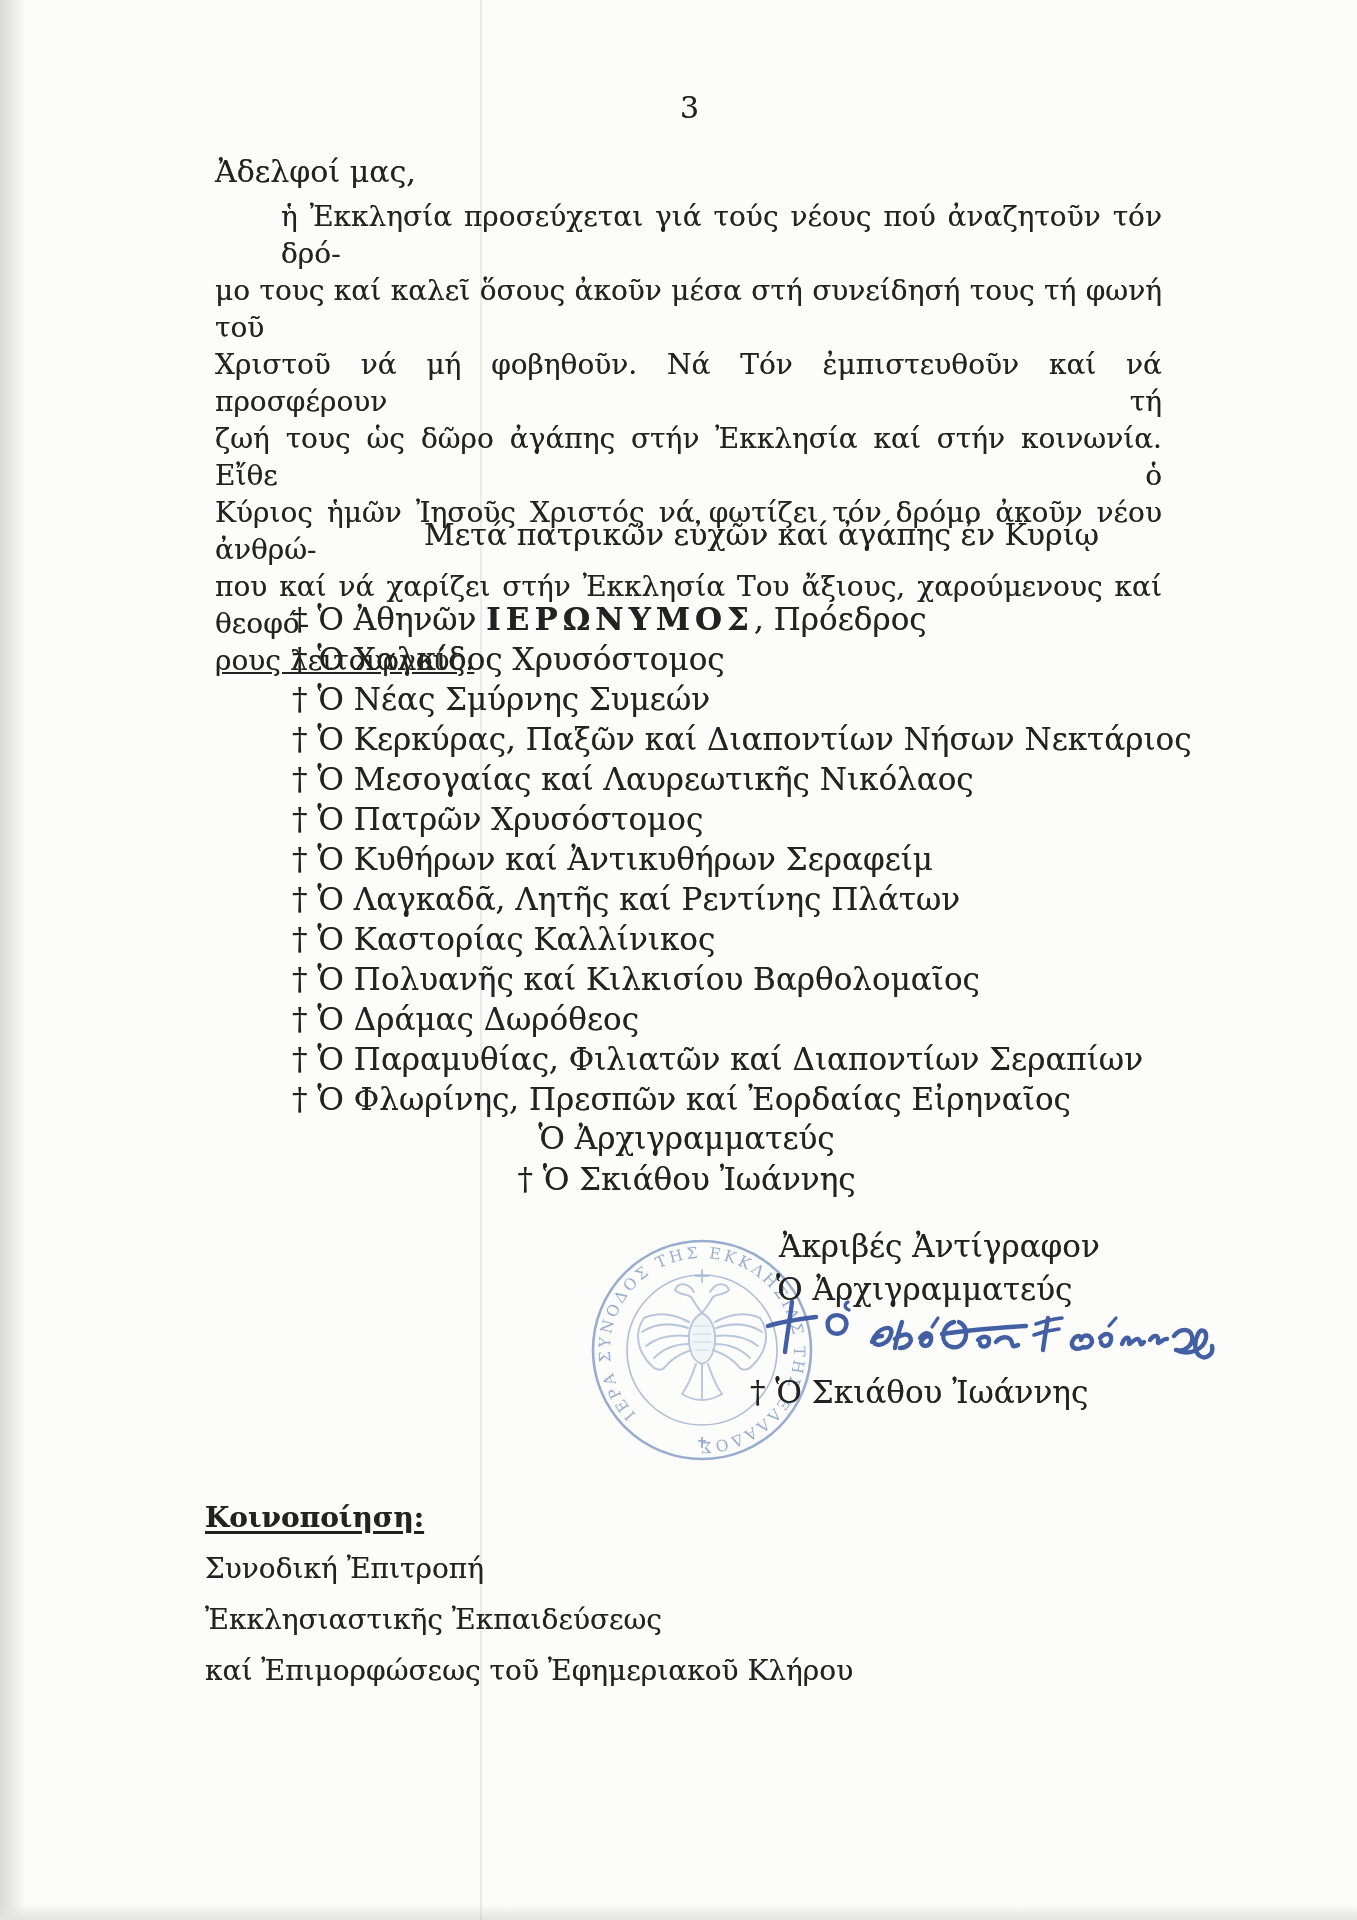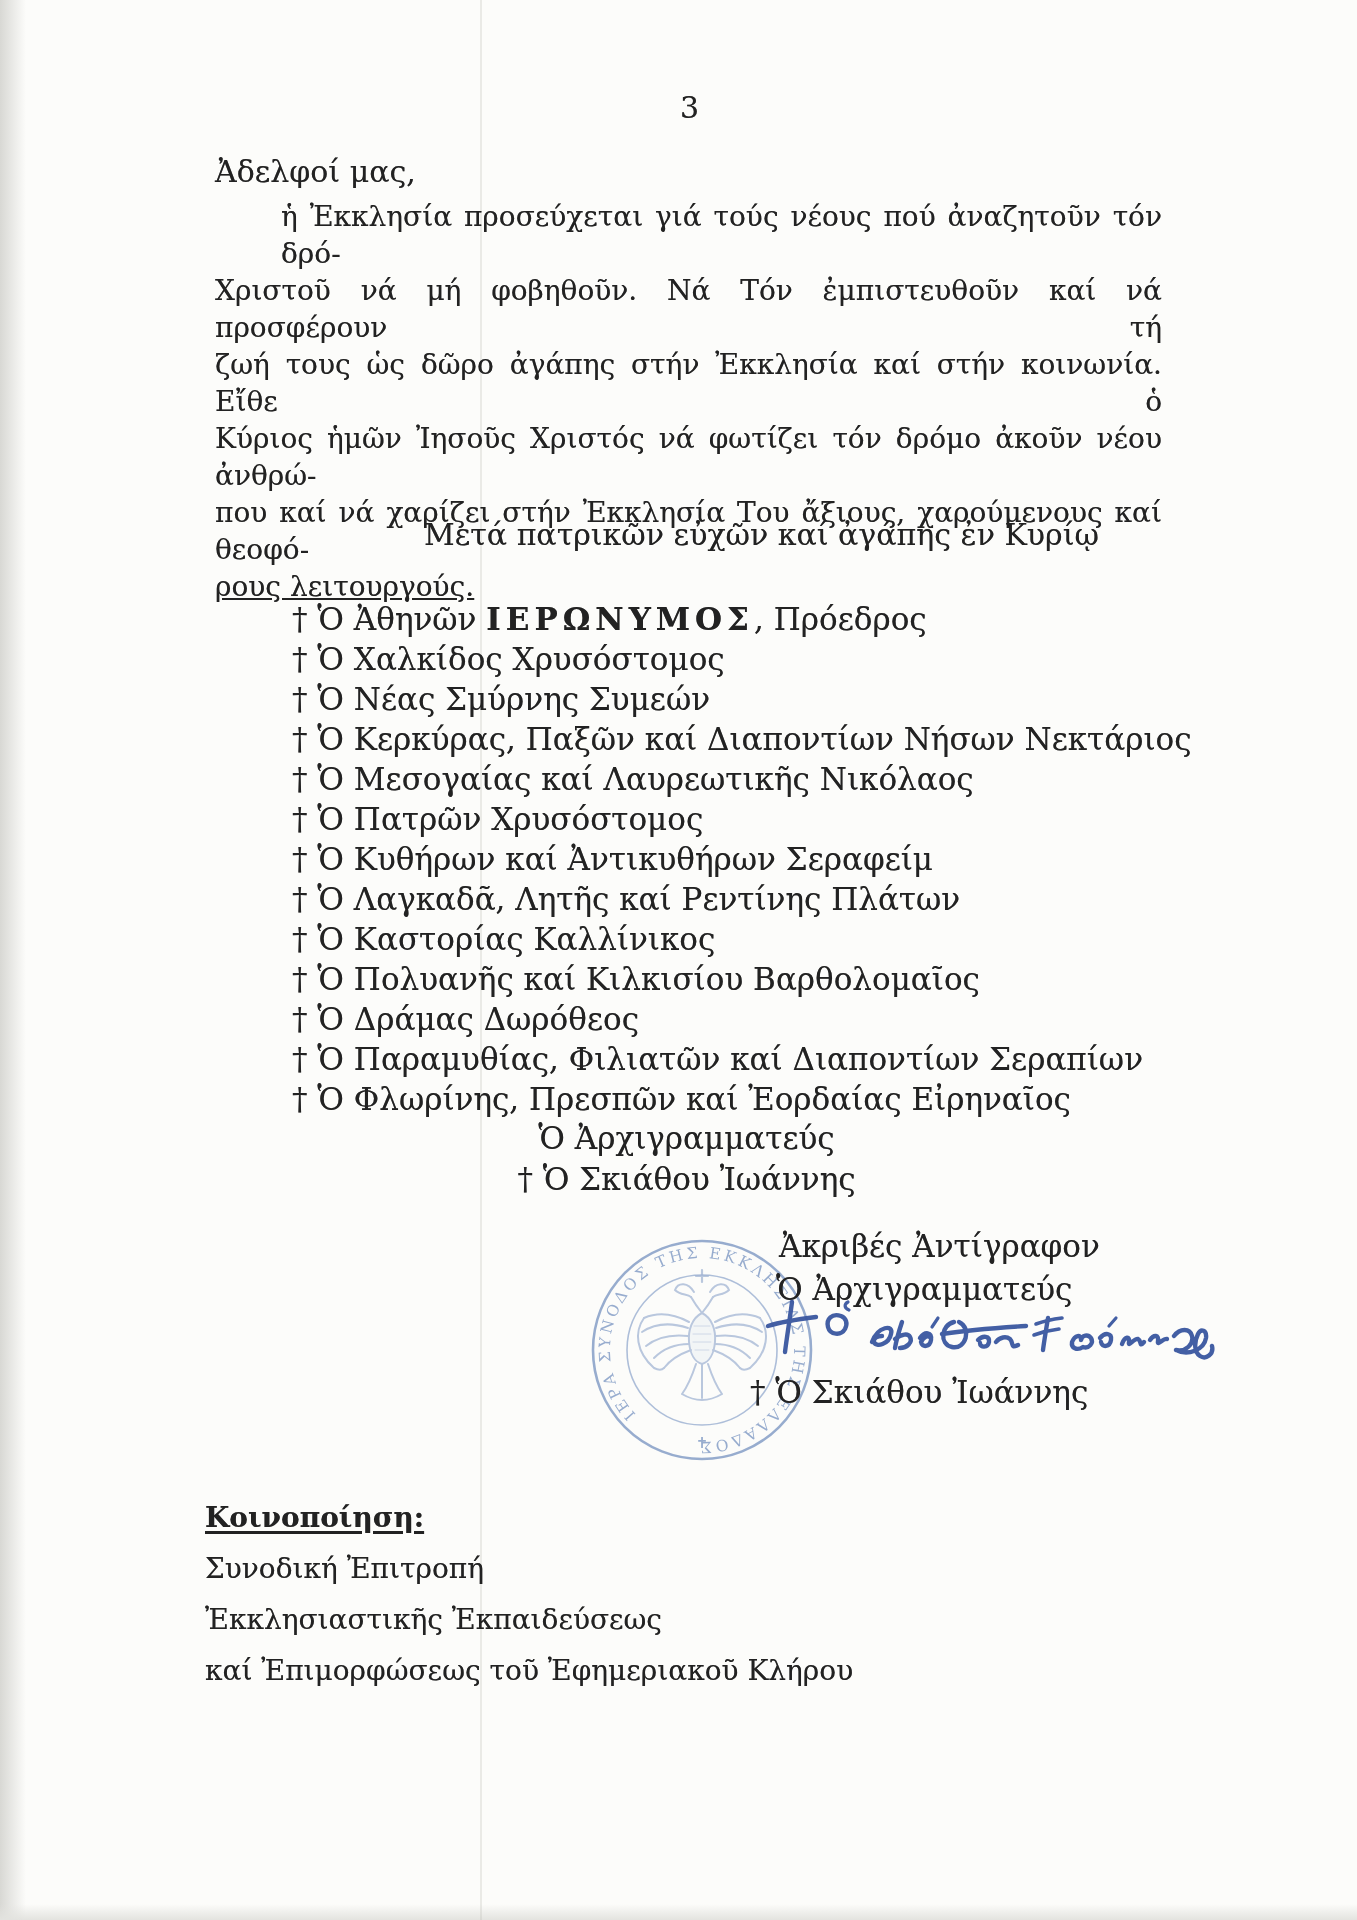--- a/index.html
+++ b/index.html
@@ -49,20 +49,21 @@
   <div class="edge-left"></div>
   <div class="edge-bottom"></div>
   <div class="crease"></div>
 
   <div class="txt pagenum">3</div>
 
   <div class="txt salutation">Ἀδελφοί μας,</div>
 
   <div class="paragraph">
     <div class="pline indent">ἡ Ἐκκλησία προσεύχεται γιά τούς νέους πού ἀναζητοῦν τόν δρό-</div>
+    <div class="pline">μο τους καί καλεῖ ὅσους ἀκοῦν μέσα στή συνείδησή τους τή φωνή τοῦ</div>
     <div class="pline">Χριστοῦ νά μή φοβηθοῦν. Νά Τόν ἐμπιστευθοῦν καί νά προσφέρουν τή</div>
     <div class="pline">ζωή τους ὡς δῶρο ἀγάπης στήν Ἐκκλησία καί στήν κοινωνία. Εἴθε ὁ</div>
     <div class="pline">Κύριος ἡμῶν Ἰησοῦς Χριστός νά φωτίζει τόν δρόμο ἀκοῦν νέου ἀνθρώ-</div>
     <div class="pline">που καί νά χαρίζει στήν Ἐκκλησία Του ἄξιους, χαρούμενους καί θεοφό-</div>
     <div class="pline lastline">ρους λειτουργούς.</div>
   </div>
 
   <div class="txt closing">Μετά πατρικῶν εὐχῶν καί ἀγάπης ἐν Κυρίῳ</div>
 
   <div class="sigblock">

